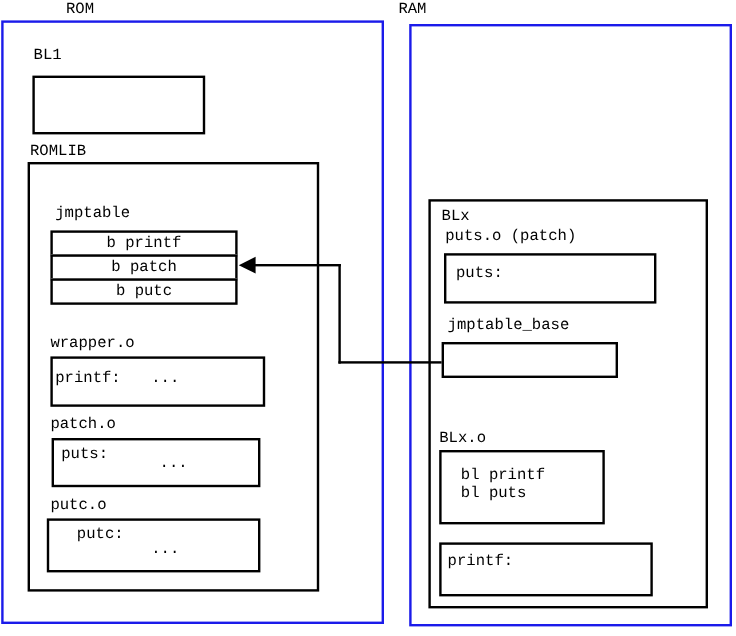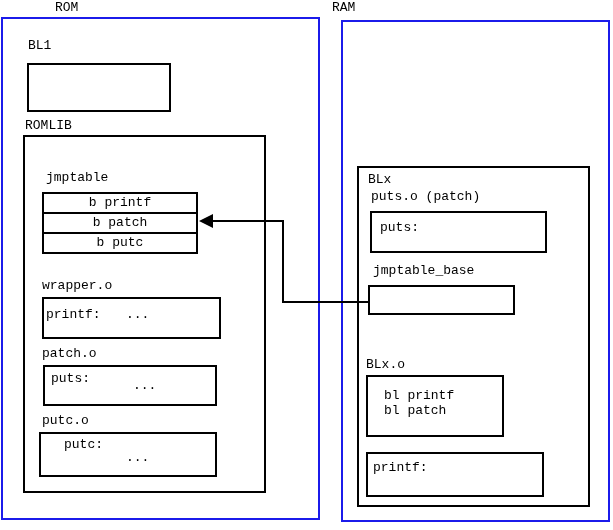--- a/index.html
+++ b/index.html
@@ -98,21 +98,21 @@
   <div class="box" style="left:370px;top:211px;width:177px;height:42px">
     <span class="inner-text" style="left:8px;top:8px">puts:</span>
   </div>
 
   <div class="lbl" style="left:373px;top:264px">jmptable_base</div>
   <div class="box" style="left:368px;top:285px;width:147px;height:30px"></div>
 
   <div class="lbl" style="left:366px;top:358px">BLx.o</div>
   <div class="box" style="left:366px;top:375px;width:138px;height:62px">
     <span class="inner-text" style="left:16px;top:12px">bl printf</span>
-    <span class="inner-text" style="left:16px;top:27px">bl patch</span>
+    <span class="inner-text" style="left:16px;top:27px">bl puts</span>
   </div>
 
   <div class="box" style="left:366px;top:452px;width:178px;height:45px">
     <span class="inner-text" style="left:5px;top:7px">printf:</span>
   </div>
 
   <div class="arrowhead" style="left:199px;top:214px"></div>
   <div class="seg" style="left:212px;top:220px;width:72px;height:2px"></div>
   <div class="seg" style="left:282px;top:220px;width:2px;height:83px"></div>
   <div class="seg" style="left:282px;top:301px;width:86px;height:2px"></div>

